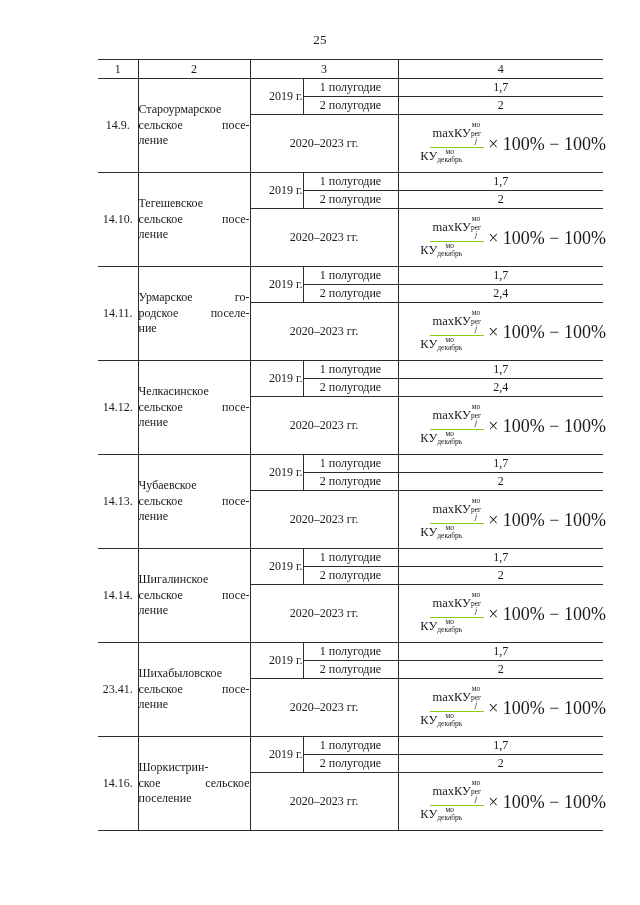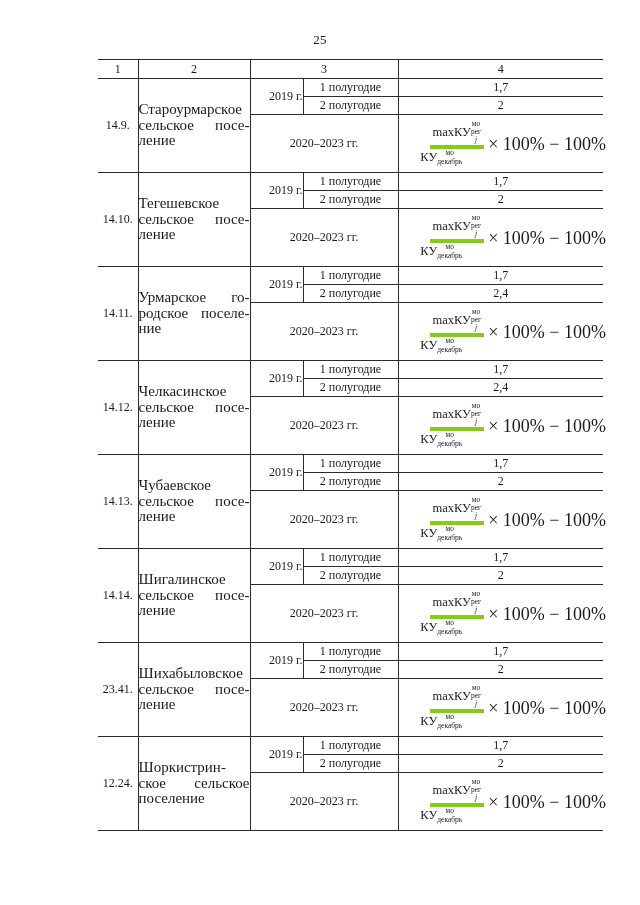--- a/index.html
+++ b/index.html
@@ -74,21 +74,21 @@
   .num-cell {
     text-align: center;
     font-size: 12px;
     padding: 0 2px;
     margin-left: 47px;
   }
 
   .name-cell {
     text-align: justify;
     text-align-last: justify;
-    font-size: 15px;
+    font-size: 12px;
     line-height: 15.5px;
     padding: 4px 7px 4px 8px;
     hyphens: manual;
   }
   .name-cell .lastline {
     text-align-last: left;
   }
 
   .year-cell {
     text-align: right;
@@ -127,21 +127,21 @@
     white-space: nowrap;
   }
   .frac {
     display: inline-block;
     vertical-align: middle;
     text-align: center;
   }
   .frac .num {
     display: block;
     padding: 0 3px 1px 3px;
-    border-bottom: 4px solid #84cc16;
+    border-bottom: 1px solid #84cc16;
     margin-left: 31px;
   }
   .frac .den {
     display: block;
     padding: 1px 3px 0 3px;
   }
   .formula .tail {
     display: inline-block;
     vertical-align: middle;
     padding-left: 4px;
@@ -310,21 +310,21 @@
           </tr>
           <tr>
             <td class="period-cell">2 полугодие</td>
             <td class="value-cell">2</td>
           </tr>
           <tr>
             <td colspan="2" class="span-cell">2020–2023 гг.</td>
             <td class="formula-cell"><span class="formula"><span class="frac"><span class="num">maxКУ<span class="supsub"><span class="sp">мо</span><span>рег<span class="ital">j</span></span></span></span><span class="den">КУ<span class="supsub"><span class="sp">мо</span><span>декабрь</span></span></span></span><span class="tail">× 100% − 100%</span></span></td>
           </tr>
           <tr>
-            <td rowspan="3" class="num-cell">12.24.</td>
+            <td rowspan="3" class="num-cell">14.16.</td>
             <td rowspan="3" class="name-cell">
               <div>Шоркистрин-</div>
               <div>ское сельское</div>
               <div class="lastline">поселение</div>
             </td>
             <td rowspan="2" class="year-cell">2019 г.</td>
             <td class="period-cell">1 полугодие</td>
             <td class="value-cell">1,7</td>
           </tr>
           <tr>

